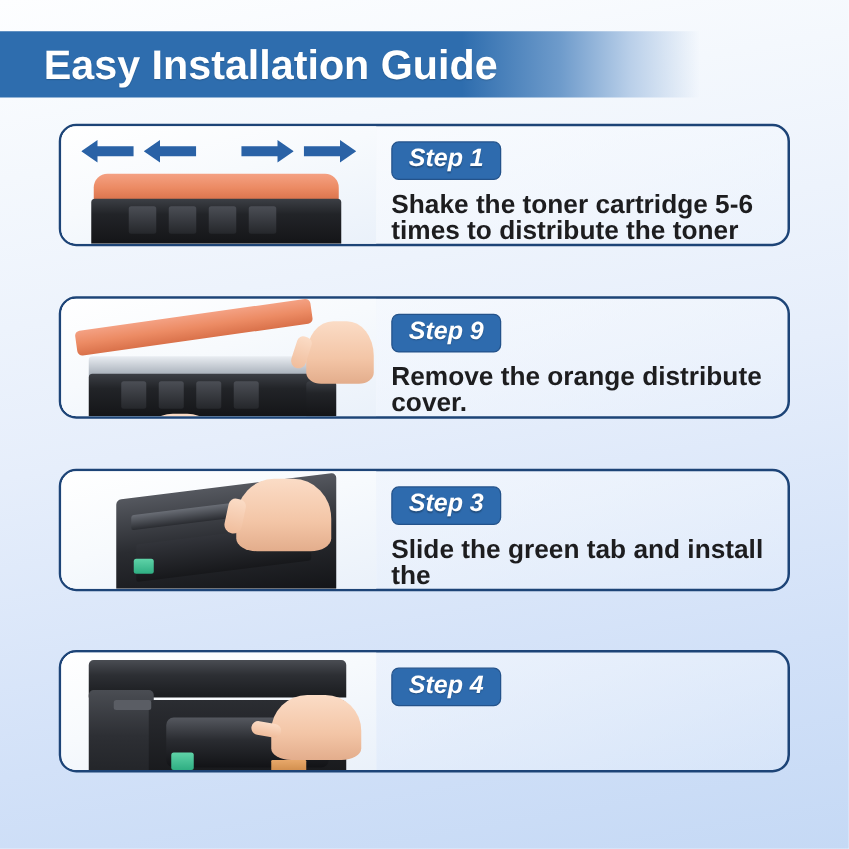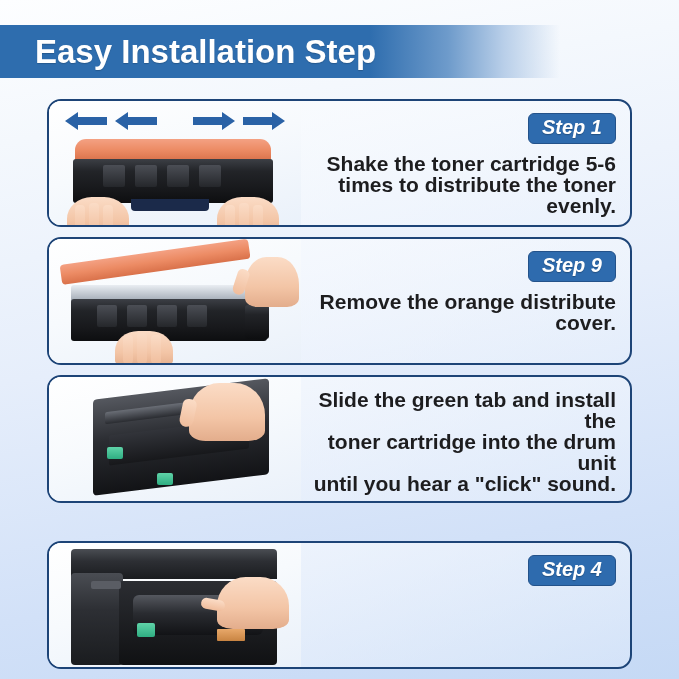--- a/index.html
+++ b/index.html
@@ -39,33 +39,32 @@
     padding-left: 35px;
     white-space: nowrap;
     text-shadow: 0 1px 1px rgba(0,0,0,0.18);
   }
 
   
   .panel {
     position: absolute;
     left: 47px;
     width: 585px;
-    height: 128px;
+    height: 98px;
     border: 2px solid #1d4477;
     border-radius: 14px;
     box-sizing: border-box;
     display: flex;
     overflow: hidden;
     background: linear-gradient(160deg, rgba(255,255,255,0.72), rgba(235,243,253,0.35));
-    text-align: right;
   }
   .panel-1 { top: 99px; }
   .panel-2 { top: 237px; }
   .panel-3 { top: 375px; }
-  .panel-4 { top: 541px; }
+  .panel-4 { top: 520px; }
 
   .photo {
     position: relative;
     width: 252px;
     flex: 0 0 252px;
     overflow: hidden;
     background: #f2f5fa;
   }
   .text-col {
     flex: 1 1 auto;
@@ -155,21 +154,21 @@
   .chip {
     position: absolute;
     background: linear-gradient(180deg, #e8a86a, #c88442);
     border-radius: 1px;
   }
 </style>
 </head>
 <body>
 
 <div class="header-banner">
-  <div class="header-title">Easy Installation Step</div>
+  <div class="header-title">Easy Installation Guide</div>
 </div>
 
 <div class="panel panel-1">
   <div class="photo">
     <div class="photo-bg"></div>
 
     <div class="arrow-row">
       <svg class="arrow" style="left:6px;" width="42" height="20" viewBox="0 0 42 20">
         <path d="M0 10 L13 1 L13 6 L42 6 L42 14 L13 14 L13 19 Z" fill="#2a62a6"></path>
       </svg>
@@ -246,20 +245,21 @@
     <div class="rib" style="left:56px; top:26px; width:150px; height:12px; background:linear-gradient(180deg,#6a6e76,#2a2c31); transform:skewY(-7deg);"></div>
     <div class="rib" style="left:60px; top:50px; width:140px; height:30px; background:linear-gradient(180deg,#32343a,#17181b); transform:skewY(-7deg);"></div>
     <div class="green-tab" style="left:58px; top:70px; width:16px; height:12px;"></div>
     <div class="green-tab" style="left:108px; top:96px; width:16px; height:12px;"></div>
 
     <div class="hand" style="left:140px; top:6px; width:76px; height:58px;"></div>
     <div class="finger" style="left:132px; top:22px; width:14px; height:28px; transform:rotate(12deg);"></div>
   </div>
 
   <div class="text-col">
+    <div class="step-badge">Step 3</div>
     <div class="step-desc">Slide the green tab and install the
 toner cartridge into the drum unit
 until you hear a "click" sound.</div>
   </div>
 </div>
 
 <div class="panel panel-4">
   <div class="photo">
     <div class="photo-bg"></div>
 

